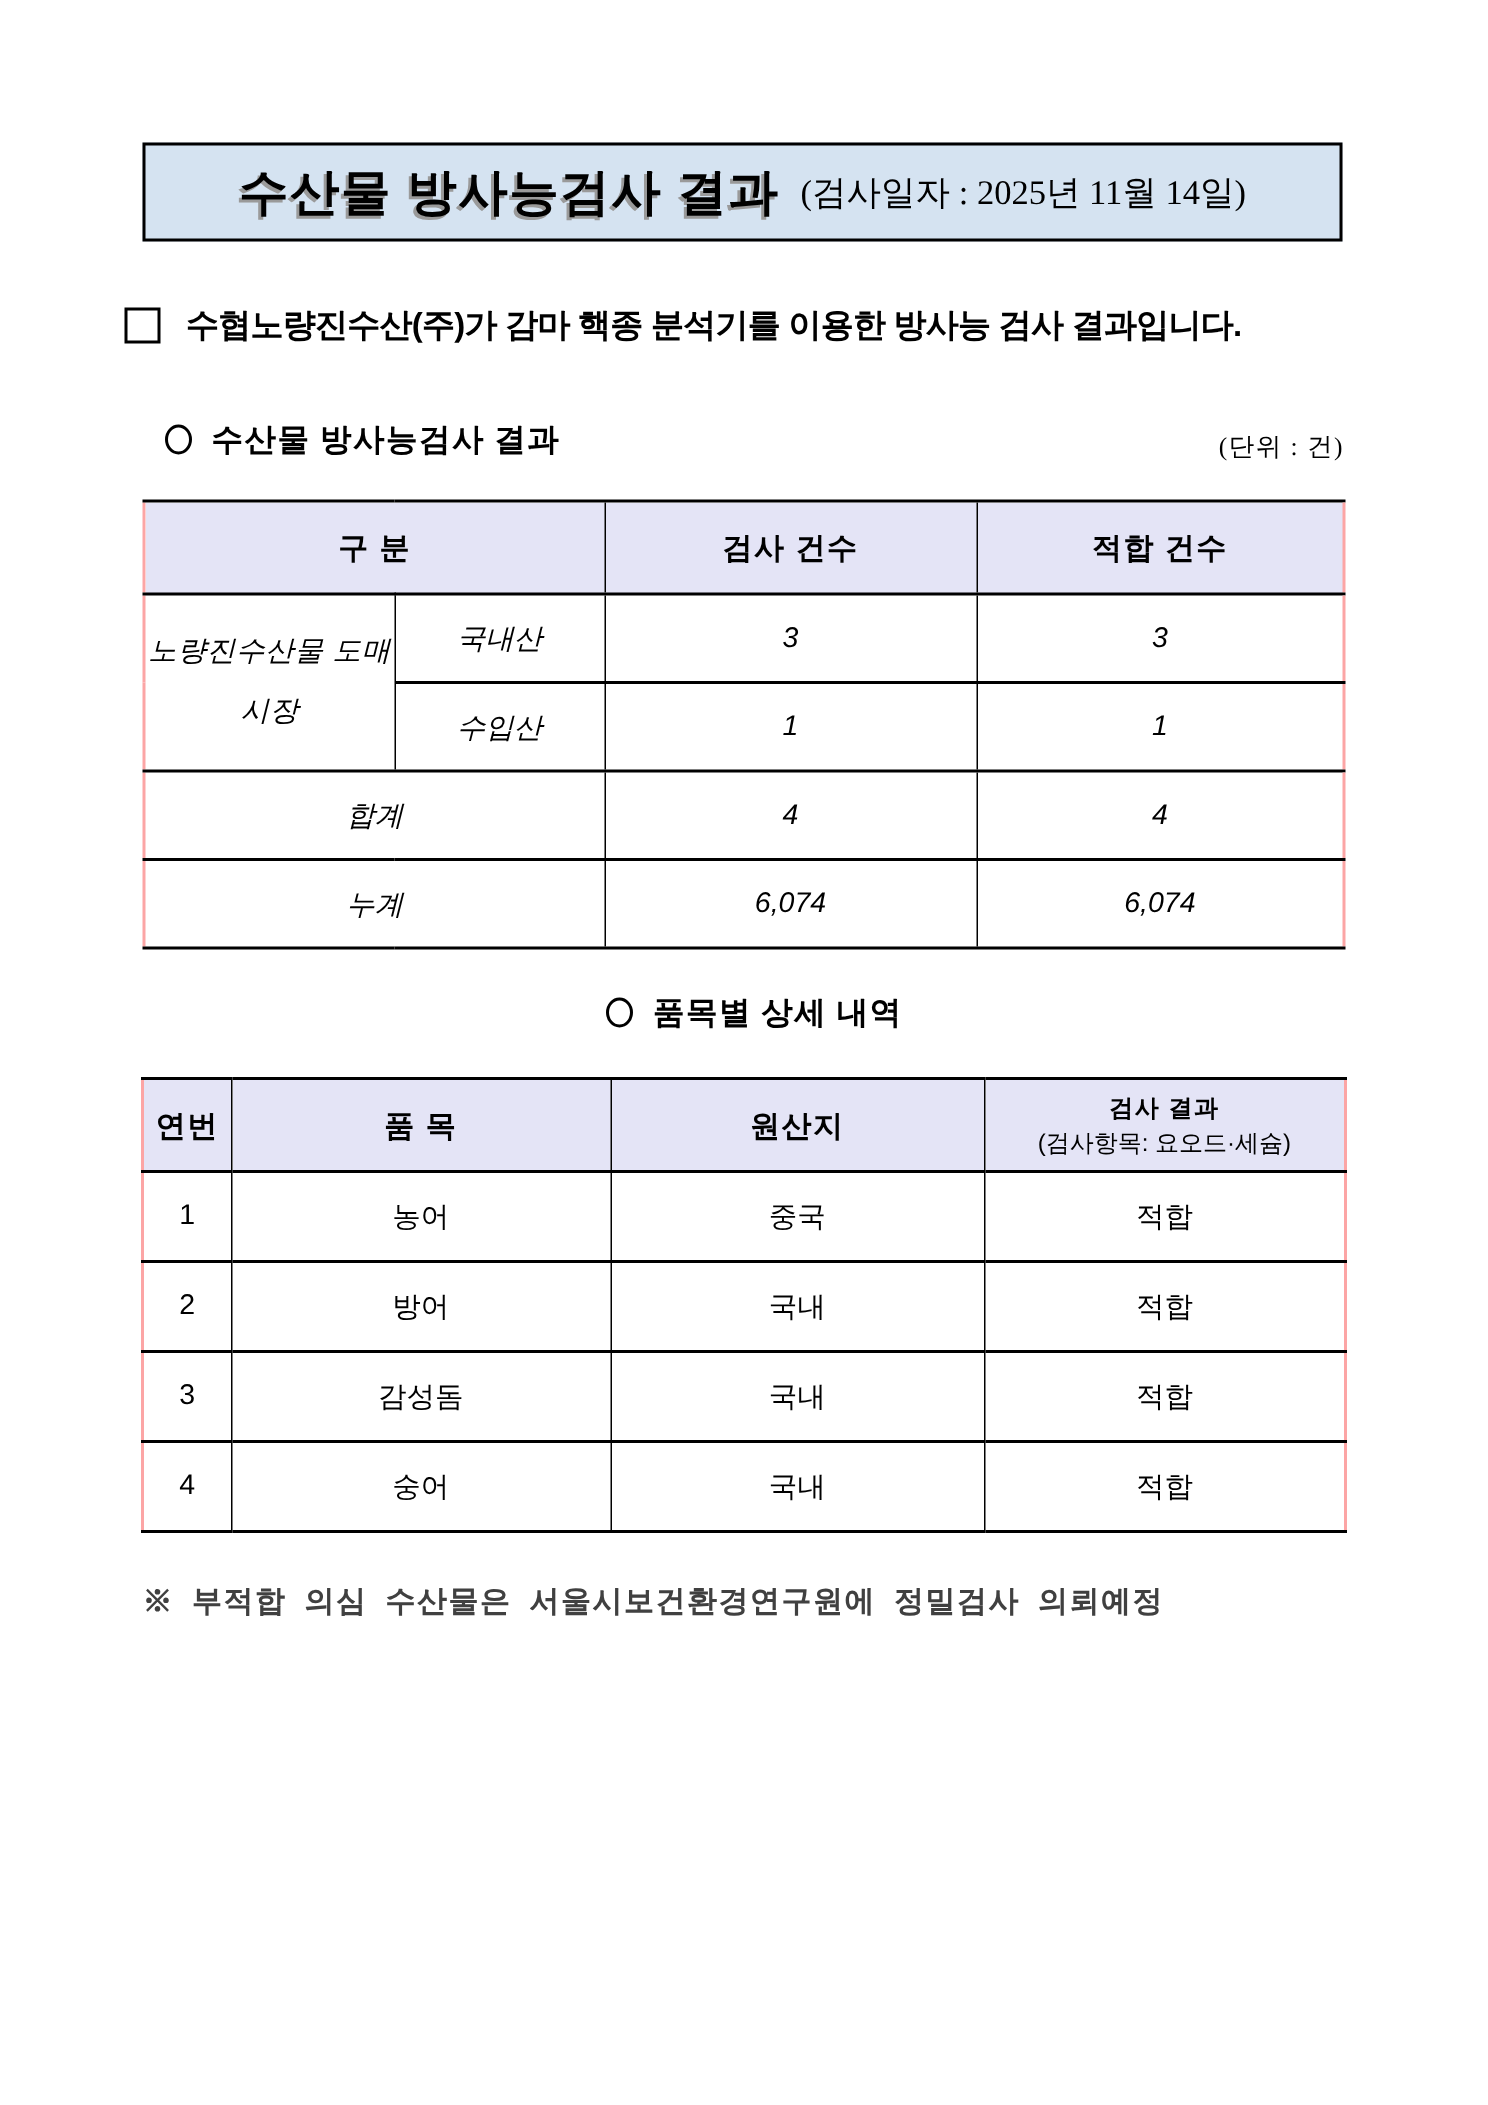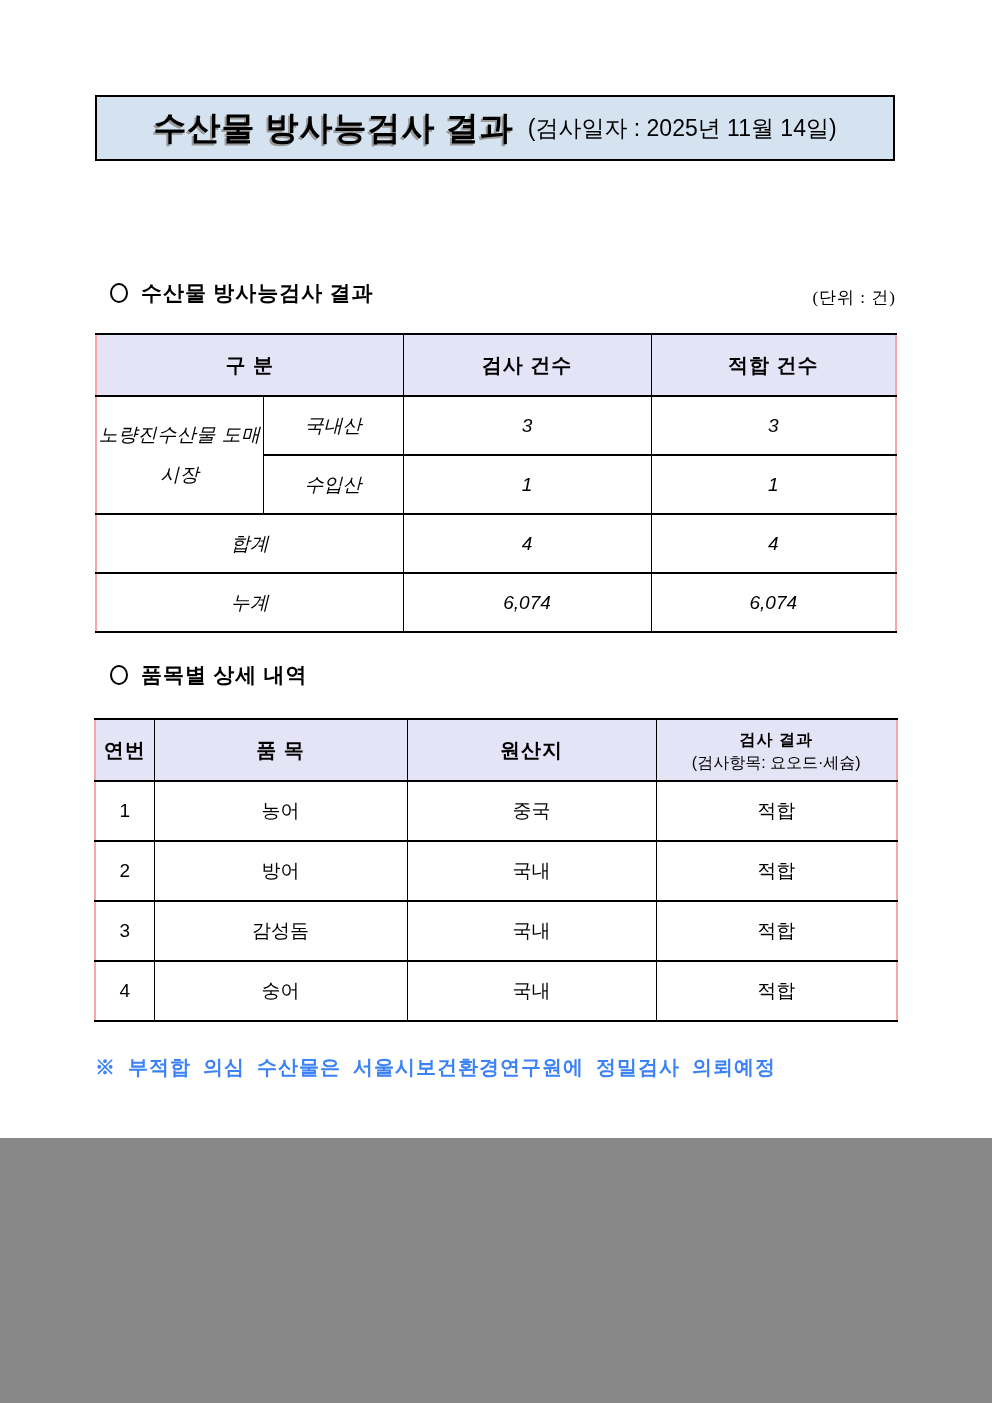--- a/index.html
+++ b/index.html
@@ -1,18 +1,18 @@
 <!DOCTYPE html>
 <html><head>
 <meta charset="utf-8">
 <style>
   html, body { margin: 0; padding: 0; background: #888; }
   .page {
     position: relative;
-    width: 992px; height: 1138px;
+    width: 992px; height: 1403px;
     margin: 0 auto;
     background: #ffffff;
     font-family: "Liberation Sans", "DejaVu Sans", sans-serif;
     color: #000;
     overflow: hidden;
   }
 
   
   .banner {
     position: absolute; left: 95px; top: 95px;
@@ -20,41 +20,41 @@
     box-sizing: border-box;
     background: #d5e3f1;
     border: 2px solid #000;
     display: flex; align-items: center; justify-content: center;
     gap: 14px; white-space: nowrap;
   }
   .banner-title {
     font-size: 33px; font-weight: bold; letter-spacing: 1px;
     text-shadow: -2px 2px 0 #9a9a9a;
   }
-  .banner-sub { font-size: 23px; font-weight: normal; }
+  .banner-sub { font-size: 23px; font-weight: normal; font-family: Liberation Serif, serif; }
 
   
   .intro {
     position: absolute; left: 83px; top: 202px; width: 840px;
     display: flex; align-items: flex-start; gap: 17px;
     font-size: 22px; font-weight: bold; letter-spacing: -0.5px;
   }
   .square-bullet {
     flex: 0 0 auto; width: 20px; height: 20px; margin-top: 3px;
     border: 2px solid #000; background: #fff;
   }
 
   
   .section-row {
     position: absolute; left: 110px; width: 786px;
     display: flex; justify-content: space-between; align-items: baseline;
     font-family: "Liberation Serif", "DejaVu Serif", serif;
   }
   .sec1 { top: 279px; }
-  .sec2 { top: 661px; }
+  .sec2 { top: 661px; justify-content: center; }
   .section-title {
     display: flex; align-items: center; gap: 13px;
     font-size: 21px; font-weight: bold; letter-spacing: 1px;
   }
   .circle-bullet {
     flex: 0 0 auto; width: 14px; height: 16px;
     border: 2px solid #000; border-radius: 50%; background: #fff;
   }
   .unit-note { font-size: 17px; font-weight: normal; letter-spacing: 1px; text-align: right; }
 
@@ -82,34 +82,38 @@
   .tbl2 th { height: 60px; }
   .tbl2 td { height: 58px; }
   .result-head-main { display: block; font-size: 16px; line-height: 26px; }
   .result-head-sub  { display: block; font-size: 16px; font-weight: normal; line-height: 20px; letter-spacing: 0; }
 
   
   .footnote {
     position: absolute; left: 95px; top: 1054px; width: 810px;
     font-family: "Liberation Serif", "DejaVu Serif", serif;
     font-size: 20px; font-weight: bold;
-    color: #3b82f6;
+    color: #404040;
     letter-spacing: 1px; word-spacing: 6px;
   }
 </style>
 </head>
 <body>
 
 <div class="page">
 
   <div class="banner">
     <span class="banner-title">수산물 방사능검사 결과</span>
     <span class="banner-sub">(검사일자 : 2025년 11월 14일)</span>
   </div>
 
+  <div class="intro">
+    <span class="square-bullet"></span>
+    <span>수협노량진수산(주)가 감마 핵종 분석기를 이용한 방사능 검사 결과입니다.</span>
+  </div>
 
   <div class="section-row sec1">
     <div class="section-title">
       <span class="circle-bullet"></span>
       <span>수산물 방사능검사 결과</span>
     </div>
     <div class="unit-note">(단위 : 건)</div>
   </div>
 
   <table class="tbl tbl1">

